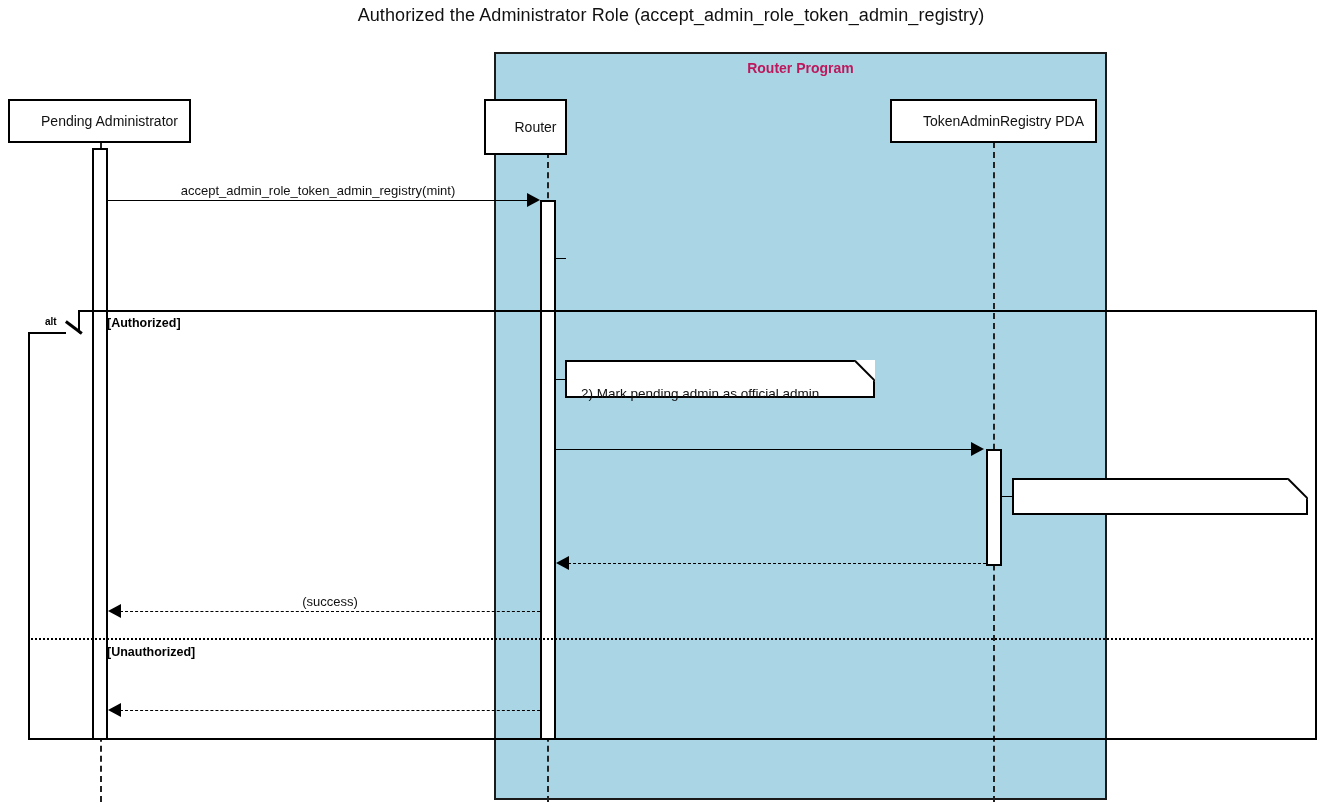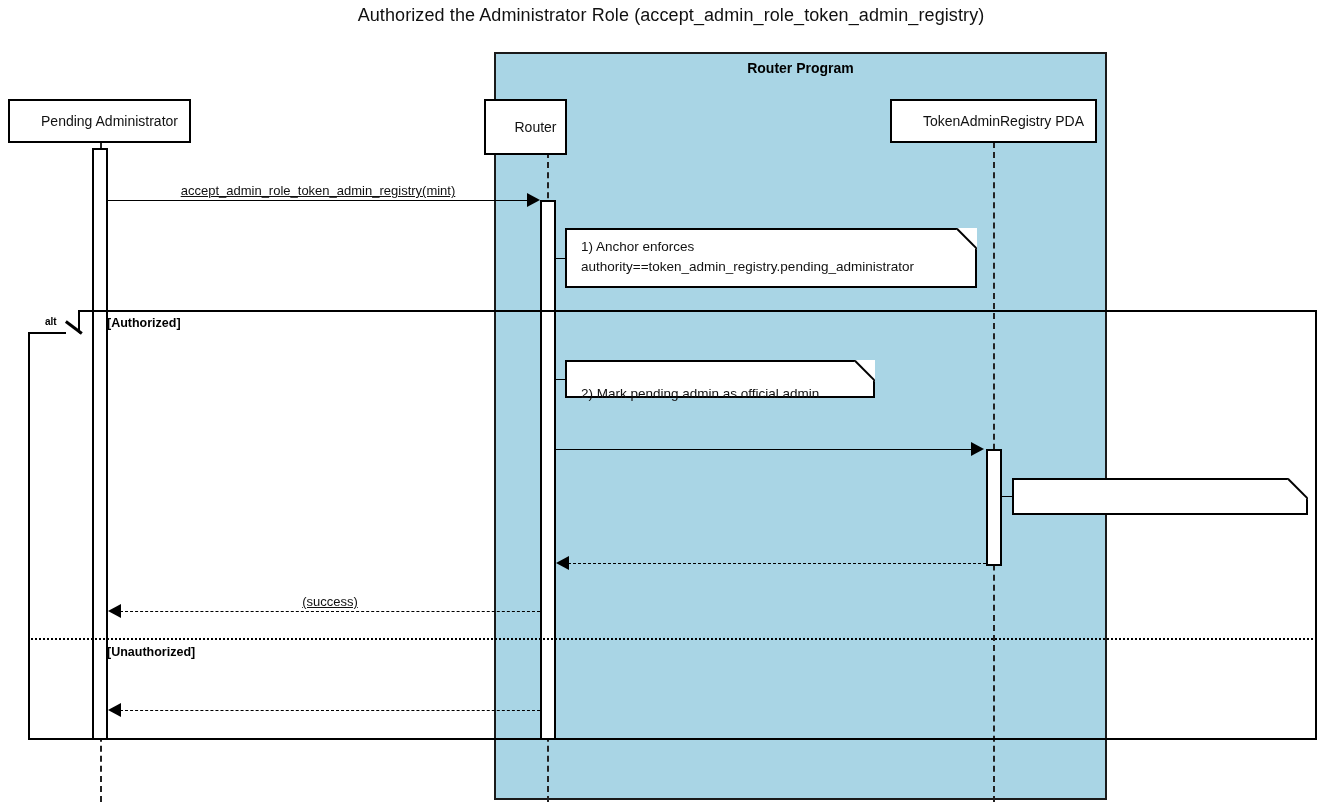--- a/index.html
+++ b/index.html
@@ -16,21 +16,21 @@
     font-size:18px;color:#111;letter-spacing:.1px;
   }
 
   
   .group-box{
     position:absolute;box-sizing:border-box;
     background:#a9d5e5;border:2px solid #1a1a1a;
   }
   .group-title{
     position:absolute;top:6px;left:0;width:100%;
-    text-align:center;font-size:14px;font-weight:bold;color:#000000;
+    text-align:center;font-size:14px;font-weight:bold;color:#be185d;
   }
 
   
   .participant{
     position:absolute;box-sizing:border-box;
     background:#ffffff;border:2.5px solid #000;
     display:flex;align-items:center;justify-content:center;
     font-size:14px;color:#111;padding-left:20px;
   }
 
@@ -56,21 +56,20 @@
     border-left:13px solid #000;
   }
   .arrow-left{
     position:absolute;width:0;height:0;
     border-top:7px solid transparent;border-bottom:7px solid transparent;
     border-right:13px solid #000;
   }
   .msg-label{
     position:absolute;font-size:13px;color:#111;text-align:center;
     white-space:nowrap;
-    text-decoration:underline;
   }
 
   
   .note{
     position:absolute;box-sizing:border-box;
     background:#ffffff;border:2px solid #000;
     font-size:13.5px;color:#111;line-height:1.45;
     padding:7px 12px 7px 14px;
   }
   .note-diag{
@@ -158,25 +157,20 @@
 
   <div class="frame-divider" style="left:28px;top:638px;width:1289px;"></div>
 
   <div class="frame-guard" style="left:107px;top:645px;">[Unauthorized]</div>
 
   <div class="msg-label" style="left:108px;top:183px;width:420px;">accept_admin_role_token_admin_registry(mint)</div>
   <div class="msg-line" style="left:108px;top:200px;width:421px;"></div>
   <div class="arrow-right" style="left:527px;top:193px;"></div>
 
   <div class="note-connector" style="left:556px;top:258px;width:10px;"></div>
-  <div class="note" style="left:565px;top:228px;width:412px;height:60px;">
-    <div>1) Anchor enforces</div>
-    <div>authority==token_admin_registry.pending_administrator</div>
-    <div class="note-diag"></div>
-  </div>
 
   <div class="note-connector" style="left:556px;top:379px;width:10px;"></div>
   <div class="note" style="left:565px;top:360px;width:310px;height:38px;padding-top:22px;">
     <div>2) Mark pending admin as official admin</div>
     <div class="note-diag"></div>
   </div>
 
   <div class="msg-line" style="left:556px;top:449px;width:417px;"></div>
   <div class="arrow-right" style="left:971px;top:442px;"></div>
 

